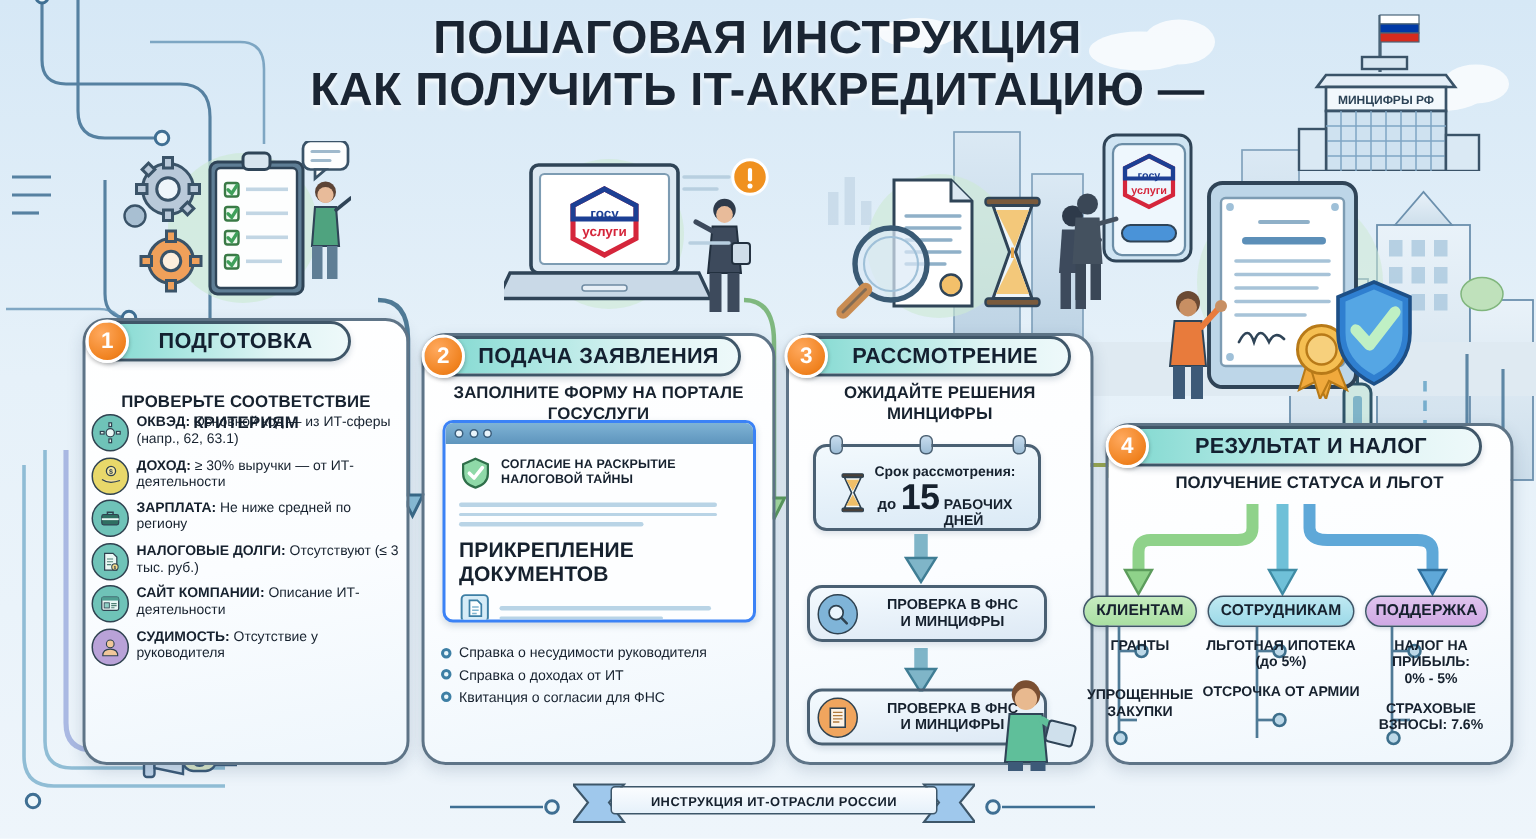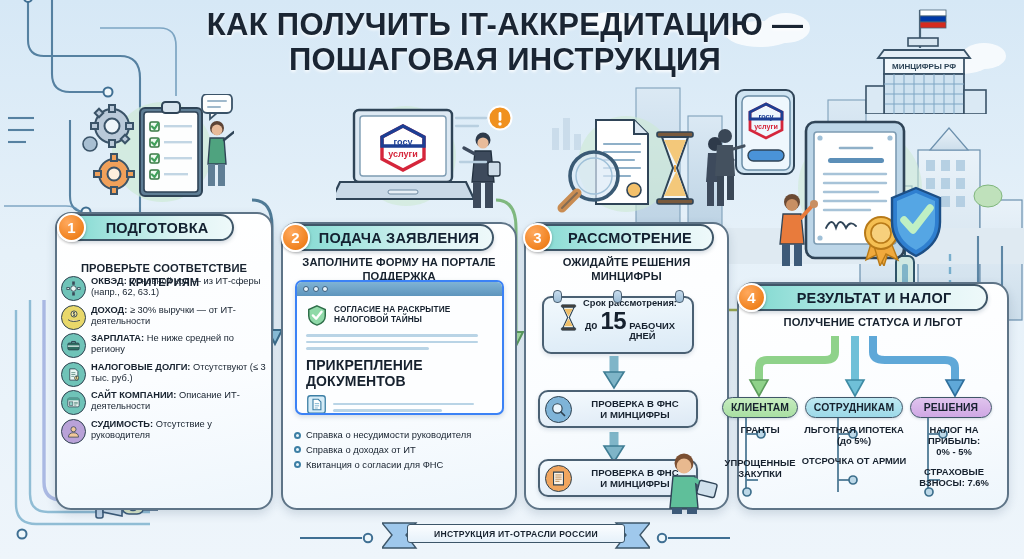--- a/index.html
+++ b/index.html
@@ -127,21 +127,21 @@
     background: #e9f6fb; border: 2px solid #3d7fa5; margin-top: 2.5px;
   }
   .doc-txt { font-size: 9.4px; line-height: 1.2; }
 
   
   .term-box {
     position: absolute; z-index: 7; left: 542px; top: 296px;
     width: 152px; height: 58px;
     background: linear-gradient(175deg,#f2f9fd,#dbeaf6);
     border: 2px solid #4a6073; border-radius: 9px;
-    display: flex; align-items: flex-start; justify-content: center;
+    display: flex; align-items: flex-end; justify-content: center;
     box-shadow: 0 2px 4px rgba(40,70,100,0.15);
   }
   .clip {
     position: absolute; z-index: 8; width: 9px; height: 13px; border-radius: 4px;
     background: linear-gradient(180deg,#c7dcee,#9dbdd6);
     border: 1.4px solid #4a6073; top: 290px;
   }
   .term-inner { display: flex; align-items: center; gap: 5px; padding: 0 6px; }
   .term-cap { font-size: 9.3px; font-weight: 700; text-align: center; }
   .term-row { display: flex; align-items: baseline; gap: 3px; justify-content: center; margin-top: 1px; }
@@ -324,22 +324,22 @@
   <g transform="translate(22,256)">
     <rect x="0" y="0" width="18" height="56" rx="6" fill="#cfe8e2" stroke="#2f5468" stroke-width="2"></rect>
     <rect x="6" y="8" width="6" height="22" rx="2" fill="#7fb4c8"></rect>
     <rect x="5" y="33" width="8" height="13" rx="2" fill="#e8a85e" stroke="#2f5468" stroke-width="1.1"></rect>
     <path d="M9,-8 L9,0 M9,56 L9,64" stroke="#2f5468" stroke-width="2"></path>
   </g>
   <rect x="64" y="292" width="14" height="18" rx="4" fill="#cfe8c8" stroke="#2f5468" stroke-width="1.8"></rect>
 </svg>
 
 <div class="title-wrap">
+  <div class="title-line">ПОШАГОВАЯ ИНСТРУКЦИЯ</div>
   <div class="title-line">КАК ПОЛУЧИТЬ IT-АККРЕДИТАЦИЮ —</div>
-  <div class="title-line">ПОШАГОВАЯ ИНСТРУКЦИЯ</div>
 </div>
 
 <svg class="illus" style="left:78px; top:94px; width:156px; height:124px;" viewBox="0 0 156 124">
   <circle cx="84" cy="58" r="50" fill="#cde9d4" opacity="0.65"></circle>
 
   <g transform="translate(14,12)">
     <circle cx="20" cy="20" r="17" fill="#b9c9d9" stroke="#3a5368" stroke-width="2"></circle>
     <circle cx="20" cy="20" r="7.5" fill="#eef5fa" stroke="#3a5368" stroke-width="2"></circle>
     <g stroke="#3a5368" stroke-width="2" fill="#b9c9d9">
       <rect x="17" y="-1" width="6" height="7"></rect>
@@ -692,21 +692,21 @@
       </svg>
     </div>
     <div class="crit-txt"><b>СУДИМОСТЬ:</b><span> Отсутствие у руководителя</span></div>
   </div>
 </div>
 
 <div class="pill pill-2">
   <div class="badge">2</div>
   <div class="pill-label">ПОДАЧА ЗАЯВЛЕНИЯ</div>
 </div>
-<div class="subtitle sub-2">ЗАПОЛНИТЕ ФОРМУ НА ПОРТАЛЕ ПОДДЕРЖКА</div>
+<div class="subtitle sub-2">ЗАПОЛНИТЕ ФОРМУ НА ПОРТАЛЕ ГОСУСЛУГИ</div>
 
 <div class="browser">
   <div class="browser-bar">
     <span class="dot"></span>
     <span class="dot"></span>
     <span class="dot"></span>
   </div>
   <div class="browser-body">
     <div class="consent">
       <span>
@@ -860,21 +860,21 @@
   <path d="M209,50 L227,50 L218,66 Z" fill="#5fa8d8" stroke="#2f6f9c" stroke-width="1.6"></path>
 </svg>
 
 <div class="benefit-pill bp-clients">
   <span>КЛИЕНТАМ</span>
 </div>
 <div class="benefit-pill bp-staff">
   <span>СОТРУДНИКАМ</span>
 </div>
 <div class="benefit-pill bp-company">
-  <span>РЕШЕНИЯ</span>
+  <span>ПОДДЕРЖКА</span>
 </div>
 
 <svg class="illus" style="left:714px; top:418px; width:292px; height:92px; z-index:7;" viewBox="0 0 292 92">
   <g fill="none" stroke="#4f7a96" stroke-width="1.8">
     <path d="M32,0 L32,74"></path>
       <path d="M32,16 L44,16"></path>
       <path d="M32,62 L44,62"></path>
     <path d="M124,0 L124,74"></path>
       <path d="M124,16 L136,16"></path>
       <path d="M124,62 L136,62"></path>

